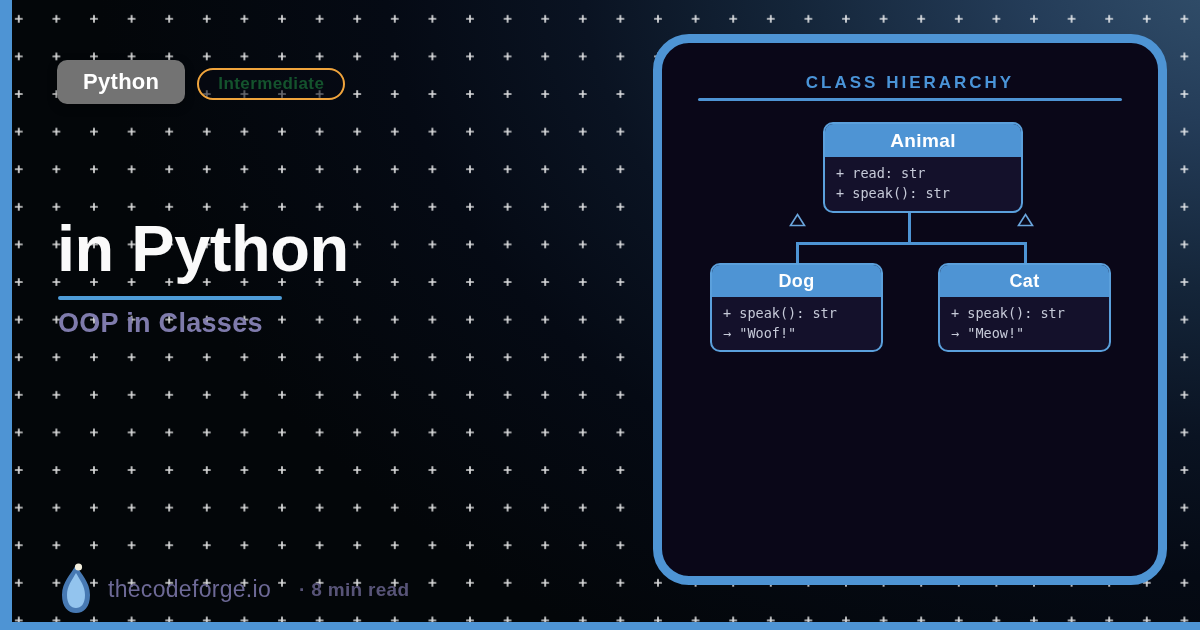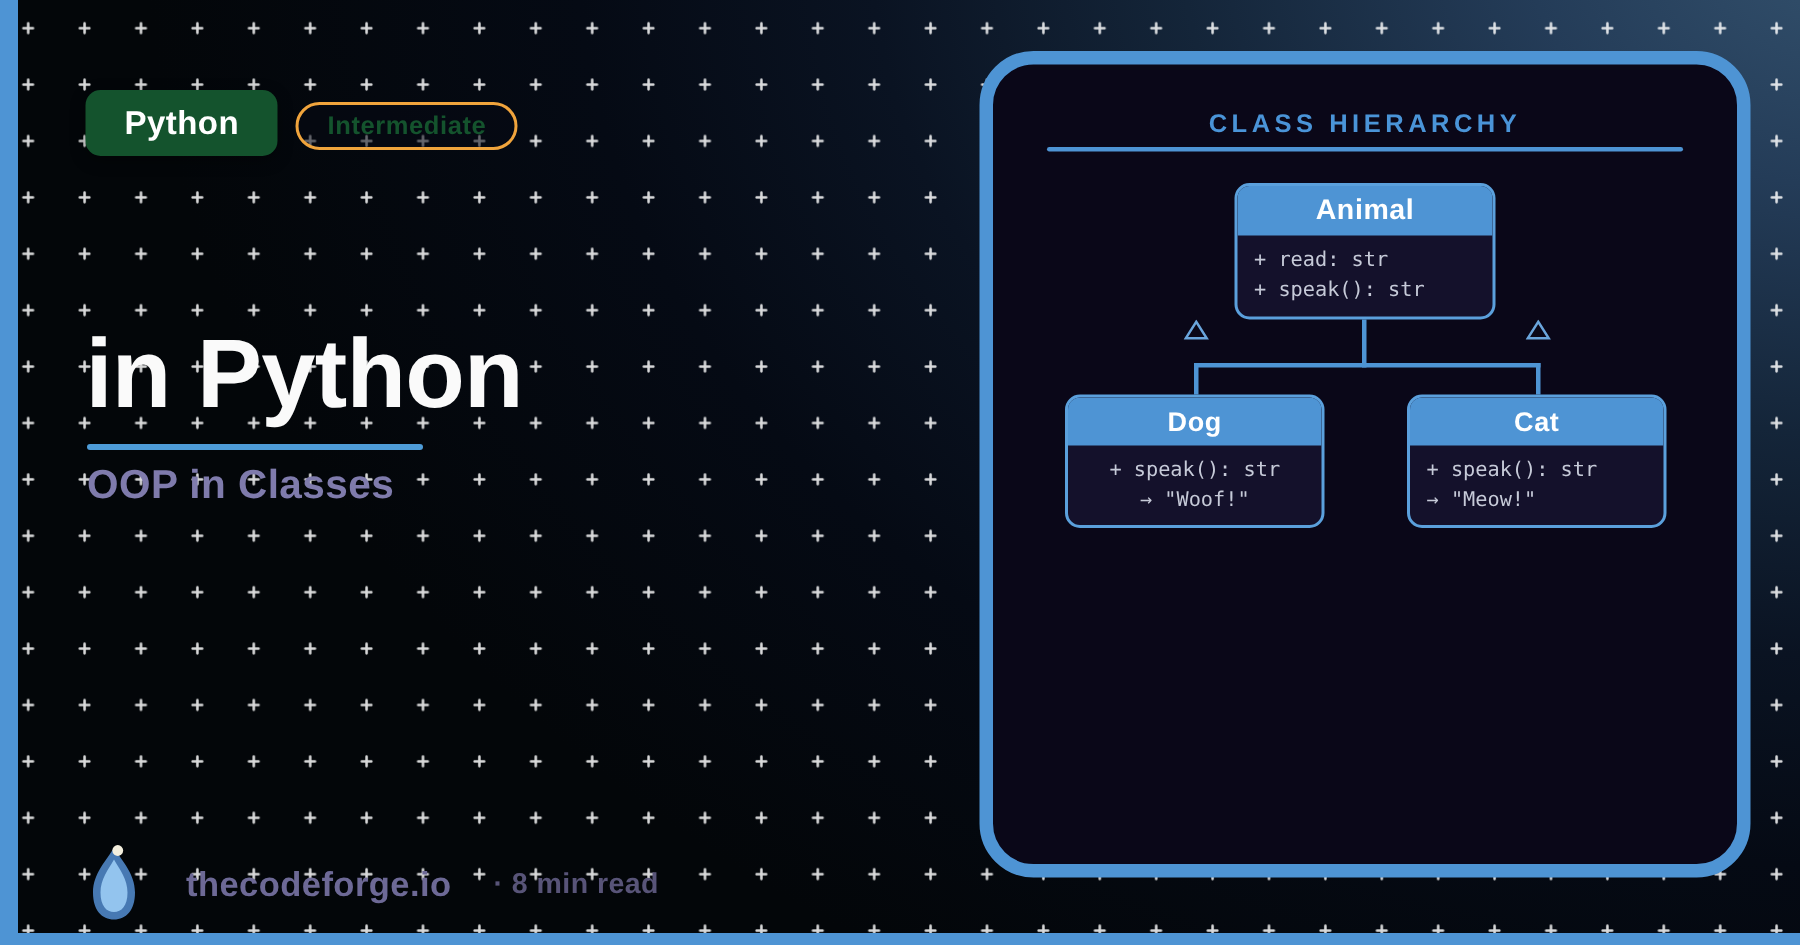--- a/index.html
+++ b/index.html
@@ -12,42 +12,42 @@
         #34526e 0%, #243c58 20%, #142539 40%, #0a1322 58%, #050a14 75%, #030609 100%);
   }
   .dots-layer { position:absolute; inset:0; z-index:1; pointer-events:none; }
   .stripe-left   { position:absolute; left:0; top:0; width:12px; height:630px; background:#4e94d4; z-index:6; }
   .stripe-bottom { position:absolute; left:0; bottom:0; width:1200px; height:8px; background:#4e94d4; z-index:6; }
 
   
   .badges { position:absolute; left:57px; top:60px; display:flex; align-items:center; gap:12px; z-index:4; }
   .badge-lang {
     height:44px; min-width:127px; padding:0 26px;
-    background:#14532d; border-radius:10px;
+    background:#737373; border-radius:10px;
     display:flex; align-items:center; justify-content:center;
     color:#fff; font-weight:bold; font-size:22px; letter-spacing:.3px;
     box-shadow:0 3px 10px rgba(0,0,0,.35);
   }
   .badge-level {
     height:32px; margin-top:3px; padding:0 19px;
     border:2px solid #f0a43c; border-radius:16px; background:rgba(8,9,20,.55);
     display:flex; align-items:center; justify-content:center;
     color:#14532d; font-weight:bold; font-size:17px; letter-spacing:.4px;
   }
   .title {
     position:absolute; left:57px; top:132px; width:640px; z-index:4;
     color:#fafafa; font-weight:800; font-size:65px; line-height:78px; letter-spacing:-.5px;
   }
   .title-underline { position:absolute; left:58px; top:296px; width:224px; height:4px; background:#4e9cd8; border-radius:2px; z-index:4; }
   .subtitle { position:absolute; left:58px; top:308px; font-size:27px; font-weight:bold; color:#7f7bac; letter-spacing:.3px; z-index:4; }
 
   
   .footer { position:absolute; left:60px; top:562px; display:flex; align-items:center; z-index:4; }
   .logo { width:32px; height:54px; }
-  .site-name { margin-left:32px; font-size:23px; font-weight:bold; color:#6d6996; letter-spacing:.3px;text-align:center; }
+  .site-name { margin-left:16px; font-size:23px; font-weight:normal; color:#6d6996; letter-spacing:.3px;text-align:center; }
   .read-time { margin-left:28px; font-size:19px; font-weight:bold; color:#585478; letter-spacing:.3px; padding-top:2px; }
 
   
   .panel {
     position:absolute; left:653px; top:34px; width:514px; height:551px;
     border:9px solid #4e94d4; border-radius:36px; background:#0a0718; z-index:3;
   }
   .panel-heading {
     position:absolute; left:0; top:30px; width:100%; text-align:center;
     color:#4a94d8; font-size:17px; font-weight:bold; letter-spacing:3px;
@@ -60,23 +60,23 @@
   }
   .class-box .cls-header {
     background:#4e94d4; display:flex; align-items:center; justify-content:center;
     color:#fff; font-weight:bold; letter-spacing:.4px;
   }
   .class-box .cls-body { padding:6px 11px 0 11px; }
   .cls-row {
     font-family:"DejaVu Sans Mono", monospace; font-size:13.5px; line-height:20px; color:#c6cad8;
     white-space:pre;
   }
-  .box-animal { left:161px; top:79px;  width:174px; height:91px; }
+  .box-animal { left:161px; top:79px;  width:200px; height:91px; }
   .box-animal .cls-header { height:33px; font-size:19px; }
-  .box-dog    { left:48px;  top:220px; width:173px; height:89px;text-align:center; }
+  .box-dog    { left:48px;  top:220px; width:173px; height:89px; }
   .box-cat    { left:276px; top:220px; width:173px; height:89px; }
   .box-dog .cls-header, .box-cat .cls-header { height:32px; font-size:18px; }
 
   .conn { position:absolute; background:#4e94d4; }
   .conn-v-center { left:246px; top:170px; width:3px;  height:32px; }
   .conn-h        { left:134px; top:199px; width:231px; height:3px; }
   .conn-v-left   { left:134px; top:199px; width:3px;  height:21px; }
   .conn-v-right  { left:362px; top:199px; width:3px;  height:21px; }
   .tri { position:absolute; width:17px; height:14px; }
   .tri-left  { left:127px; top:170px; }

